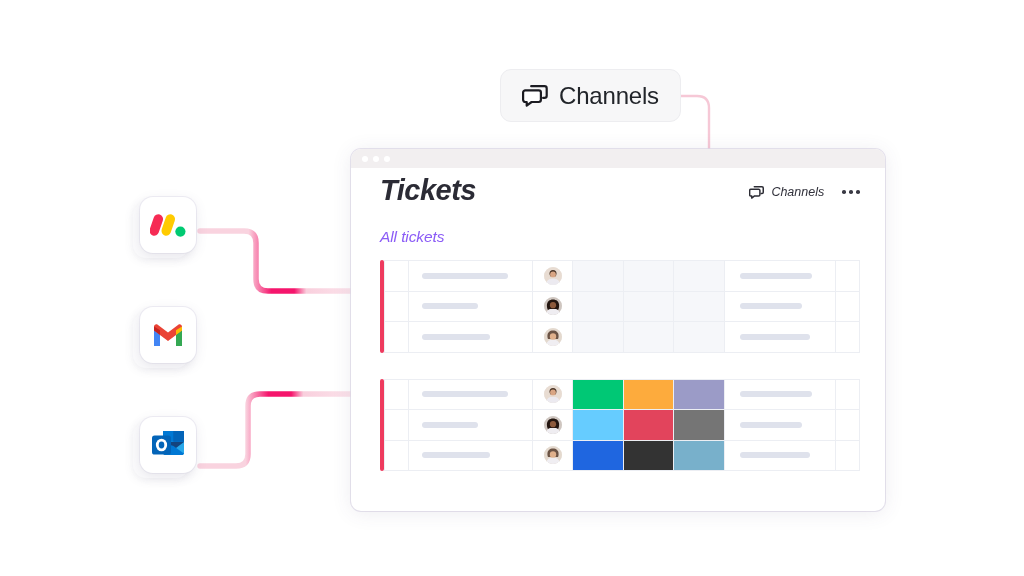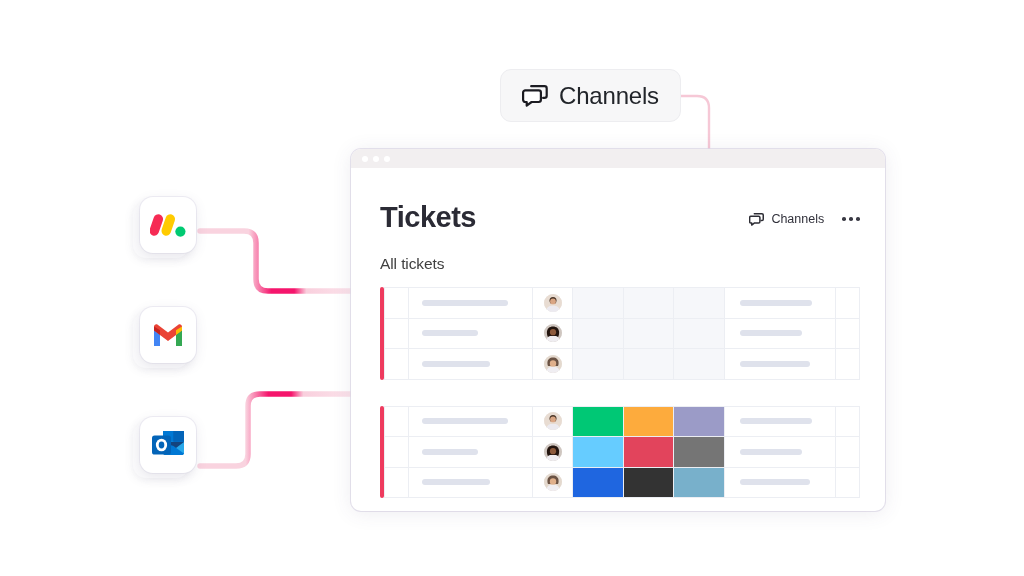--- a/index.html
+++ b/index.html
@@ -40,40 +40,40 @@
     box-shadow: 0 2px 20px rgba(80,70,110,.10), 0 0 0 1px rgba(225,222,235,.75);
     overflow: hidden;
   }
   .titlebar {
     height: 19px; background: #f2eff0;
     display: flex; align-items: center; gap: 5px;
     padding-left: 11px;
   }
   .tdot { width: 6px; height: 6px; border-radius: 50%; background: #ffffff; }
 
-  .wbody { padding: 35px 25px 0 29px; position: relative; height: 343px; }
+  .wbody { padding: 8px 25px 0 29px; position: relative; height: 343px; font-style: italic; }
 
   .wtop { display: flex; align-items: flex-start; }
   .page-title {
     font-size: 29px; font-weight: 700; color: #2b2b35;
     letter-spacing: -0.5px; line-height: 1;
   }
   .wtop-right {
     margin-left: auto; display: flex; align-items: center;
     gap: 18px; padding-top: 9px;
   }
   .chan-link { display: flex; align-items: center; gap: 7px; }
   .chan-link-label { font-size: 12.5px; color: #31313b; }
   .chan-link-icon { width: 15px; height: 13px; display: flex; }
   .ellipsis { display: flex; gap: 3.5px; align-items: center; }
   .ellipsis i { width: 3.6px; height: 3.6px; border-radius: 50%; background: #3a3a44; display:block; }
 
   .subtitle {
     margin-top: 23px;
-    font-size: 15.5px; color: #404040; letter-spacing: -0.1px;
+    font-size: 15.5px; color: #8b5cf6; letter-spacing: -0.1px;
   }
 
   
   .tablegroup { display: flex; margin-top: 14px; }
   .tablegroup.second { margin-top: 26px; }
   .accent {
     width: 4px; border-radius: 2px; background: #ee3a5e; flex: 0 0 4px;
   }
   .grid {
     flex: 1 1 auto;

